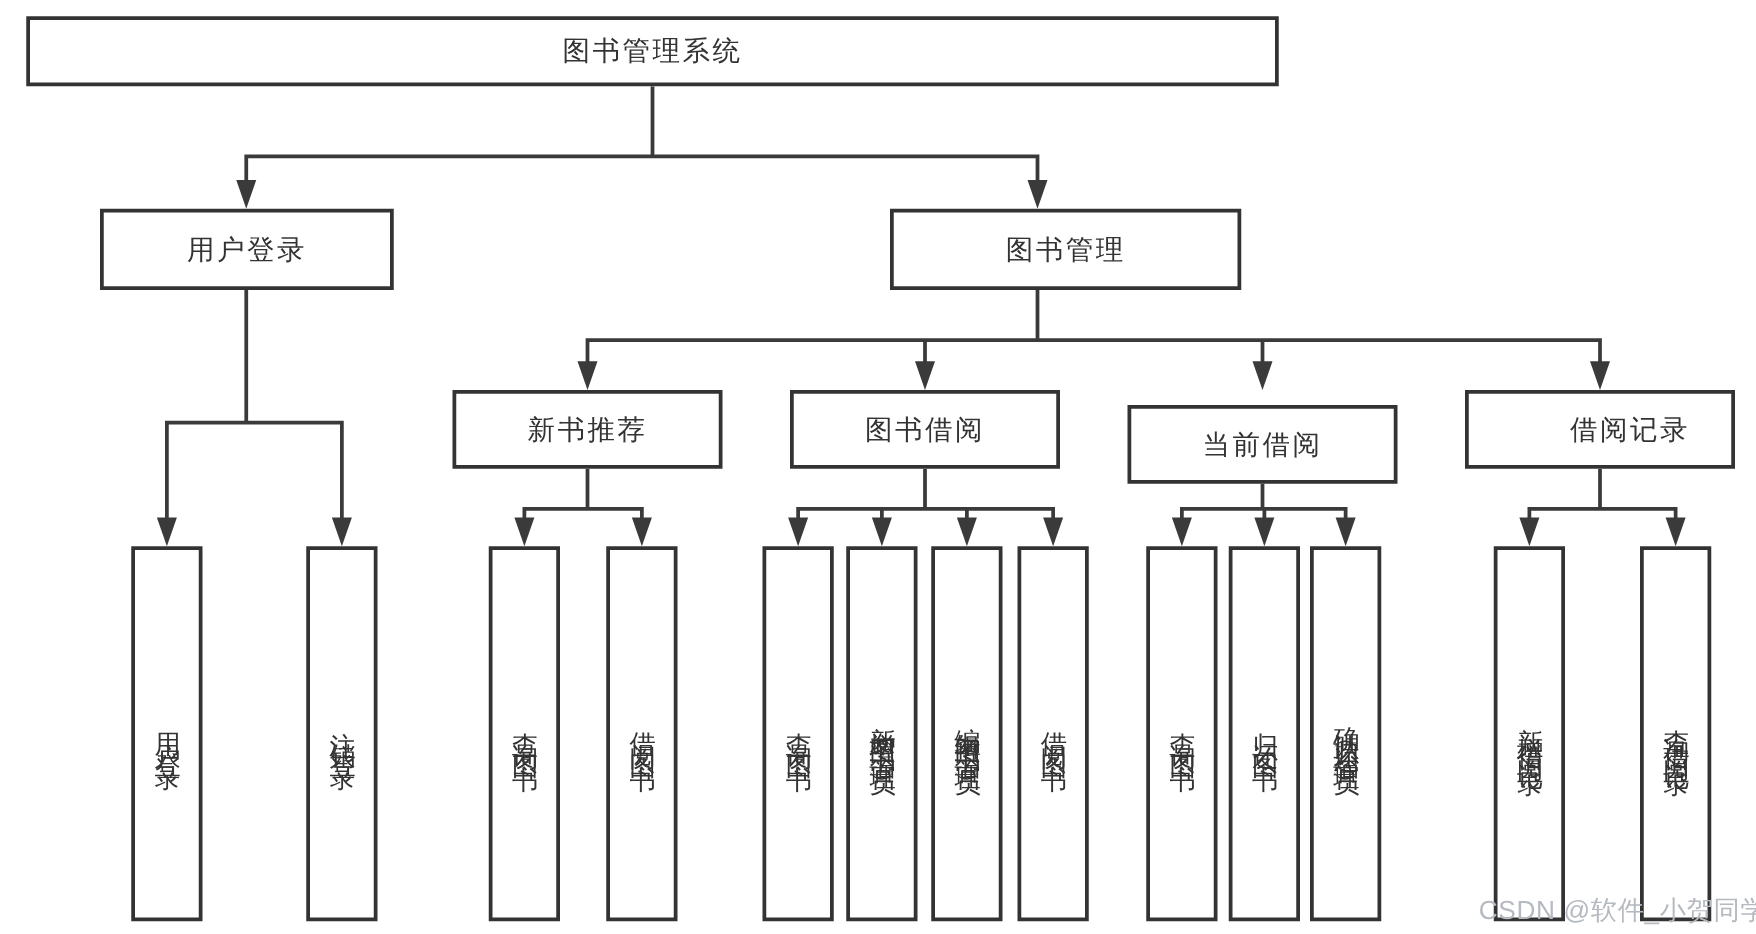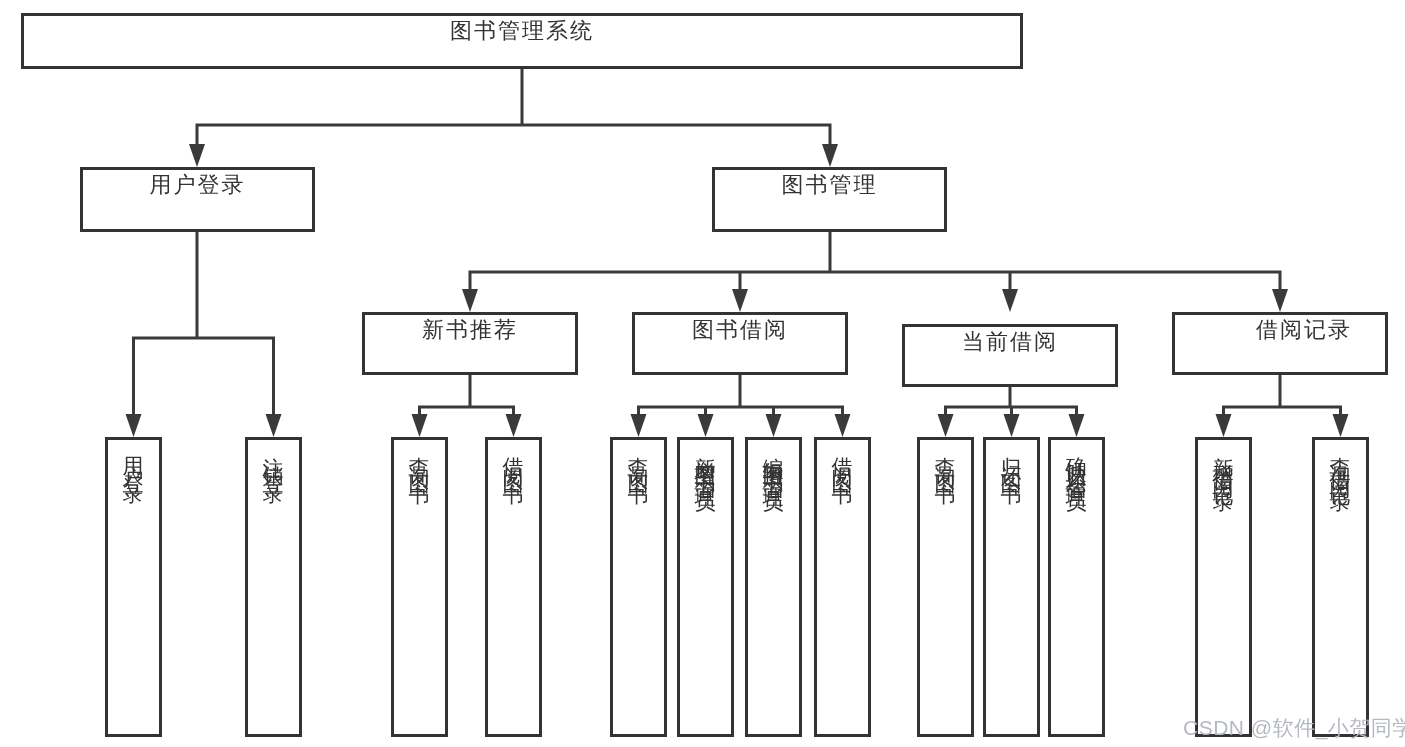--- a/index.html
+++ b/index.html
@@ -10,21 +10,21 @@
     font-family:"Liberation Sans","DejaVu Sans",sans-serif;
     overflow:hidden;
   }
   .connectors { position:absolute; left:0; top:0; width:1405px; height:747px; }
   .box {
     position:absolute;
     box-sizing:border-box;
     background:#ffffff;
     border:3px solid #333333;
     display:flex;
-    align-items:flex-start;
+    align-items:center;
     justify-content:center;
     color:#333333;
   }
   .hlabel {
     font-size:22px;
     letter-spacing:2px;
     white-space:nowrap;
     color:#333333;
   }
   .vlabel {
@@ -92,21 +92,21 @@
     <polygon fill="#3a3a3a" points="1332.5,414 1348.5,414 1340.5,437"></polygon>
   </svg>
 
   <div class="box" style="left:21px; top:13px; width:1002px; height:56px;">
     <span class="hlabel">图书管理系统</span>
   </div>
 
   <div class="box" style="left:80px; top:167px; width:235px; height:65px;">
     <span class="hlabel">用户登录</span>
   </div>
-  <div class="box" style="left:712px; top:167px; width:235px; height:65px;">
+  <div class="box" style="left:712px; top:167px; width:281px; height:65px;">
     <span class="hlabel">图书管理</span>
   </div>
 
   <div class="box" style="left:362px; top:312px; width:216px; height:63px;">
     <span class="hlabel">新书推荐</span>
   </div>
   <div class="box" style="left:632px; top:312px; width:216px; height:63px;">
     <span class="hlabel">图书借阅</span>
   </div>
   <div class="box" style="left:902px; top:324px; width:216px; height:63px;">

